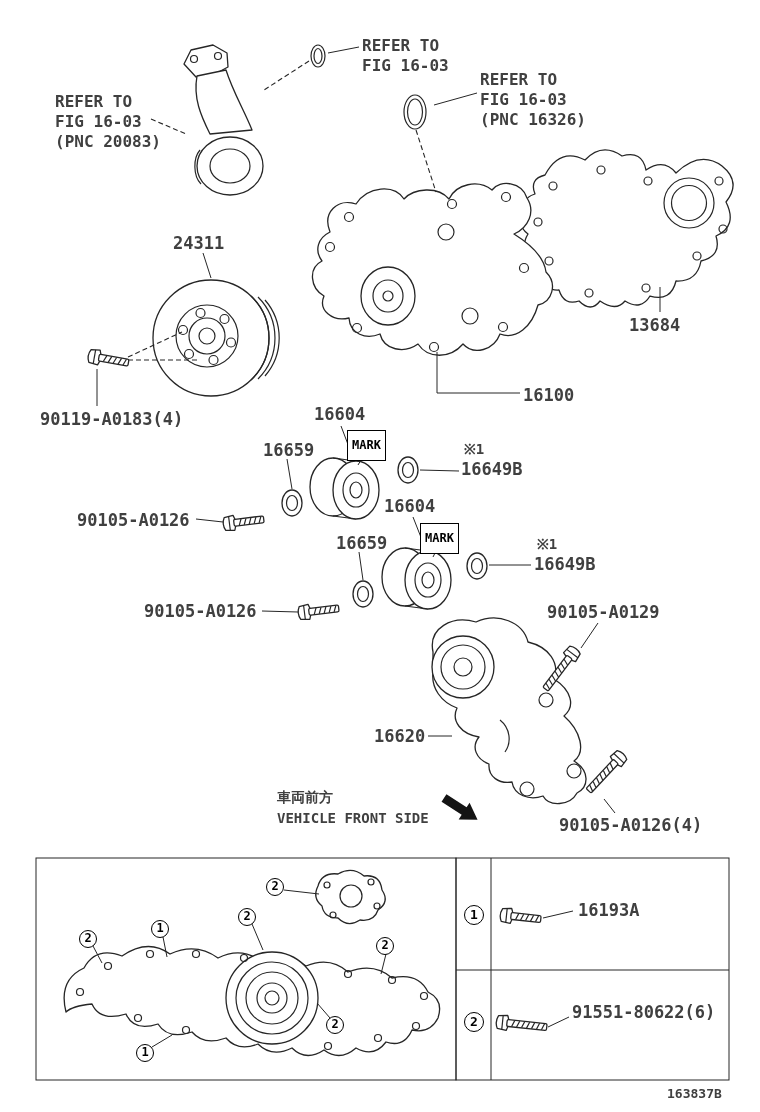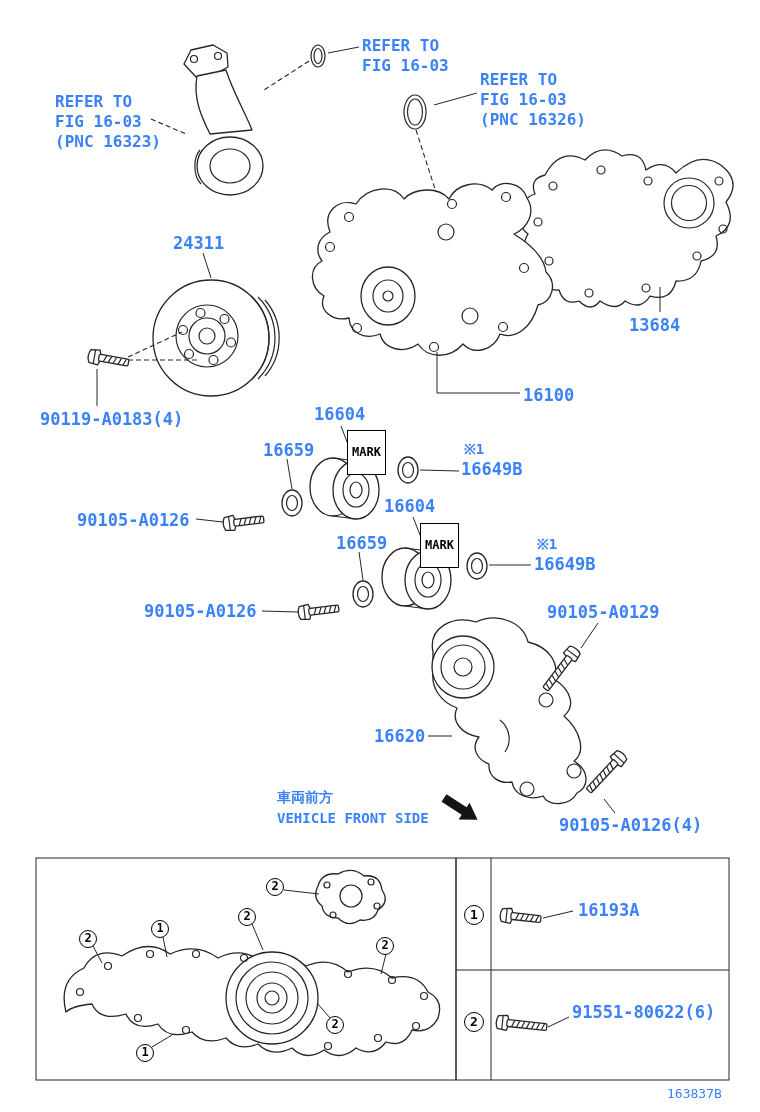--- a/index.html
+++ b/index.html
@@ -9,29 +9,29 @@
     background: #ffffff; margin: 0 auto; overflow: hidden;
     font-family: "DejaVu Sans Mono", "Liberation Mono", monospace;
   }
   svg.art { position: absolute; left: 0; top: 0; width: 760px; height: 1112px; }
   .art .shape { fill:#fff; stroke:#262626; stroke-width:1.3; stroke-linejoin:round; }
   .art .ln    { fill:none; stroke:#262626; stroke-width:1.2; }
   .art .thin  { fill:none; stroke:#262626; stroke-width:1; }
   .art .dash  { fill:none; stroke:#262626; stroke-width:1.1; stroke-dasharray:5 3; }
   .art .solidblk { fill:#141414; stroke:none; }
 
-  .t { position:absolute; color:#3b82f6; font-weight:700; white-space:nowrap; }
+  .t { position:absolute; color:#404040; font-weight:700; white-space:nowrap; }
   .s16 { font-size:16px; line-height:20px; }
   .s17 { font-size:17px; line-height:21px; }
   .s14 { font-size:14px; line-height:18px; }
-  .s13 { font-size:13px; line-height:16px; font-weight:400; }
+  .s13 { font-size:13px; line-height:16px; font-weight:700; }
   .jp  { font-family:Liberation Serif, serif; }
 
   .mark { position:absolute; border:1.6px solid #000; background:#fff;
-          font-size:12px; line-height:13px; font-weight:700; padding:15px 4px; color:#000; }
+          font-size:12px; line-height:13px; font-weight:700; padding:8px 4px; color:#000; }
 
   .co { position:absolute; width:18px; height:18px; border:1.4px solid #000; border-radius:50%;
         background:#fff; color:#000; font-size:12px; line-height:15px; font-weight:700; text-align:center; }
   .co.big { width:20px; height:20px; font-size:13px; line-height:17px; }
 </style>
 </head>
 <body>
 
 <div class="page">
 
@@ -243,21 +243,21 @@
     <use href="#boltL" transform="translate(498,1022) rotate(6)"></use>
   </svg>
 
   <div class="t s16" style="left:362px;top:36px">
     <div>REFER TO</div>
     <div>FIG 16-03</div>
   </div>
   <div class="t s16" style="left:55px;top:92px">
     <div>REFER TO</div>
     <div>FIG 16-03</div>
-    <div>(PNC 16323)</div>
+    <div>(PNC 20083)</div>
   </div>
   <div class="t s16" style="left:480px;top:70px">
     <div>REFER TO</div>
     <div>FIG 16-03</div>
     <div>(PNC 16326)</div>
   </div>
 
   <div class="t s17" style="left:173px;top:233px">24311</div>
   <div class="t s17" style="left:40px;top:409px">90119-A0183(4)</div>
   <div class="t s17" style="left:629px;top:315px">13684</div>

